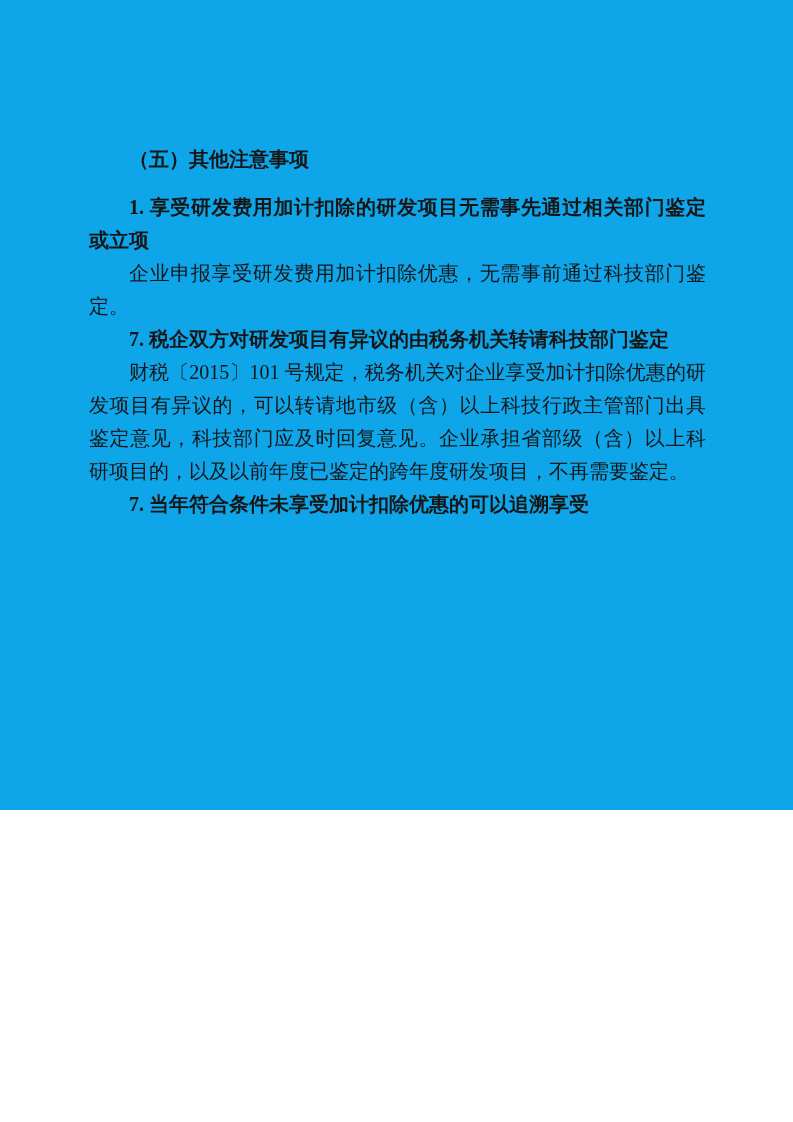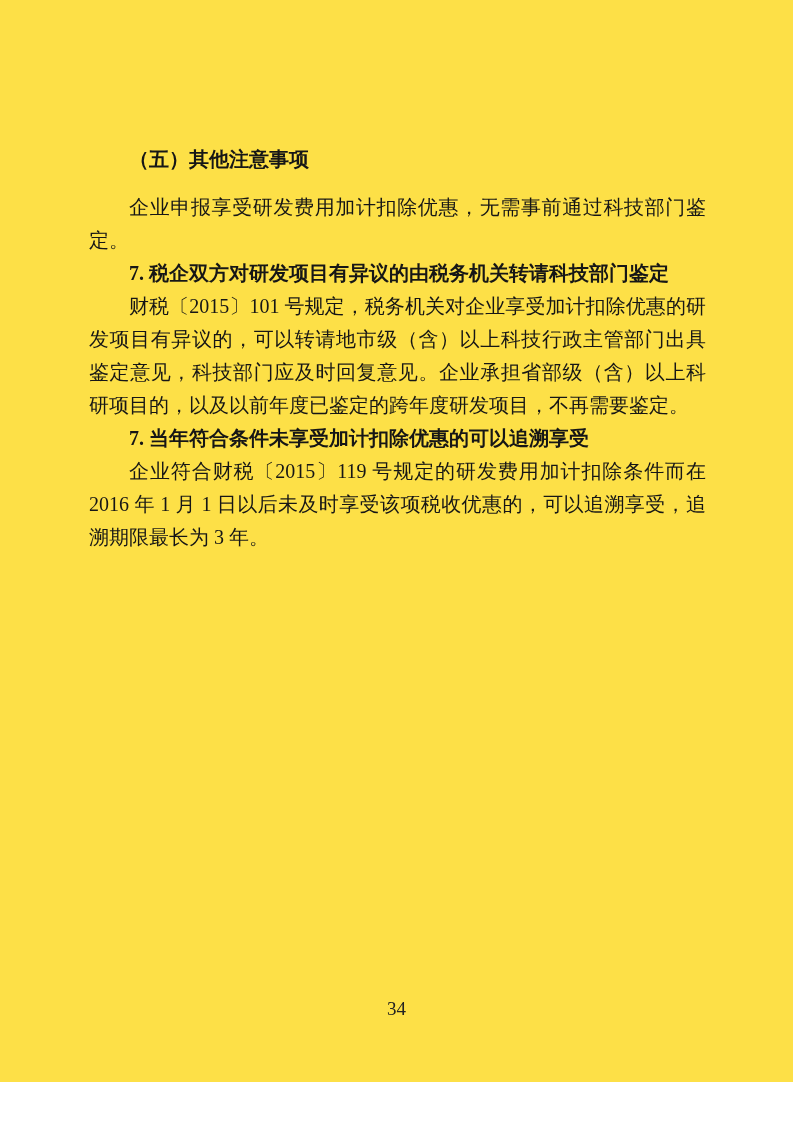--- a/index.html
+++ b/index.html
@@ -3,22 +3,22 @@
 <meta charset="utf-8">
 <style>
   html, body {
     margin: 0;
     padding: 0;
     background: #ffffff;
   }
   .page {
     position: relative;
     width: 793px;
-    height: 1082px;
-    background: #fde047;
+    height: 810px;
+    background: #0ea5e9;
     color: #161616;
     font-family: "Liberation Serif", "DejaVu Serif", serif;
     overflow: hidden;
   }
   .content {
     position: absolute;
     left: 89px;
     top: 143px;
     width: 617px;
     font-size: 20px;
@@ -49,23 +49,23 @@
     color: #222222;
   }
 </style>
 </head>
 <body>
 
 <div class="page">
   <div class="content">
     <p class="h-section">（五）其他注意事项</p>
 
+    <p class="h-num">1. 享受研发费用加计扣除的研发项目无需事先通过相关部门鉴定或立项</p>
     <p class="para">企业申报享受研发费用加计扣除优惠，无需事前通过科技部门鉴定。</p>
 
     <p class="h-num">7. 税企双方对研发项目有异议的由税务机关转请科技部门鉴定</p>
     <p class="para">财税〔2015〕101 号规定，税务机关对企业享受加计扣除优惠的研发项目有异议的，可以转请地市级（含）以上科技行政主管部门出具鉴定意见，科技部门应及时回复意见。企业承担省部级（含）以上科研项目的，以及以前年度已鉴定的跨年度研发项目，不再需要鉴定。</p>
 
     <p class="h-num">7. 当年符合条件未享受加计扣除优惠的可以追溯享受</p>
-    <p class="para">企业符合财税〔2015〕119 号规定的研发费用加计扣除条件而在 2016 年 1 月 1 日以后未及时享受该项税收优惠的，可以追溯享受，追溯期限最长为 3 年。</p>
   </div>
 
   <div class="page-number">34</div>
 </div>
 
 </body></html>

